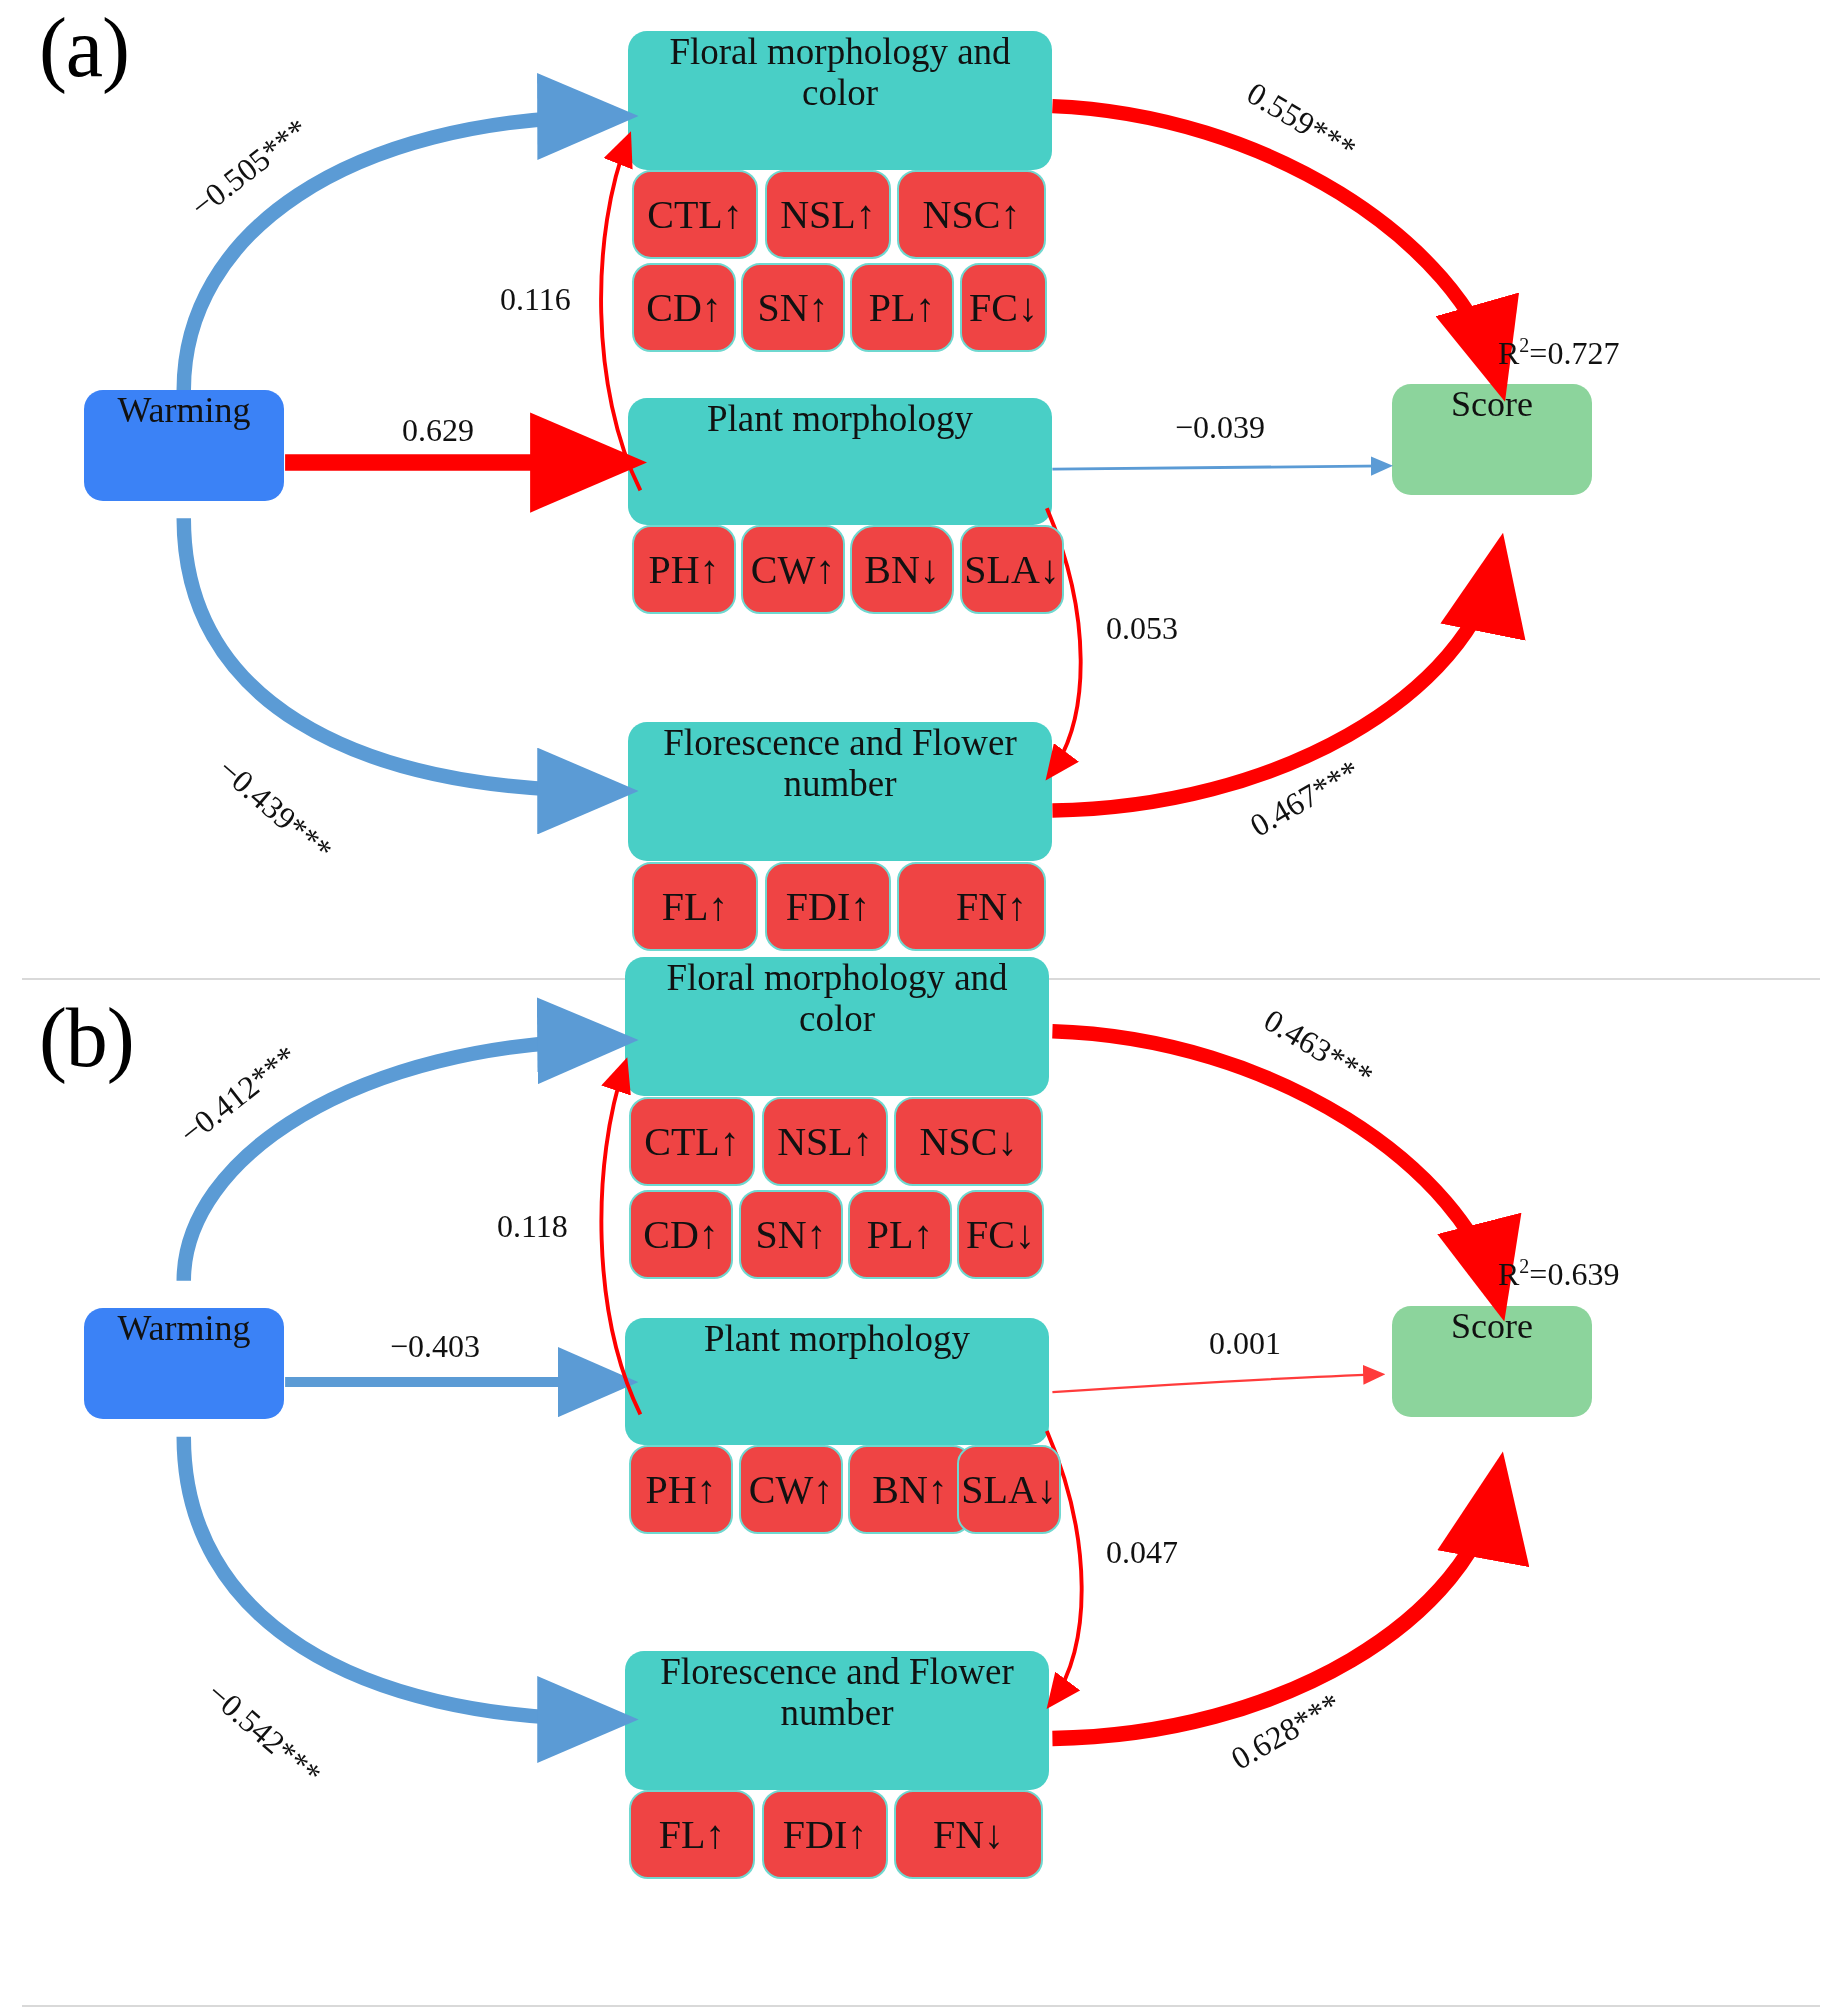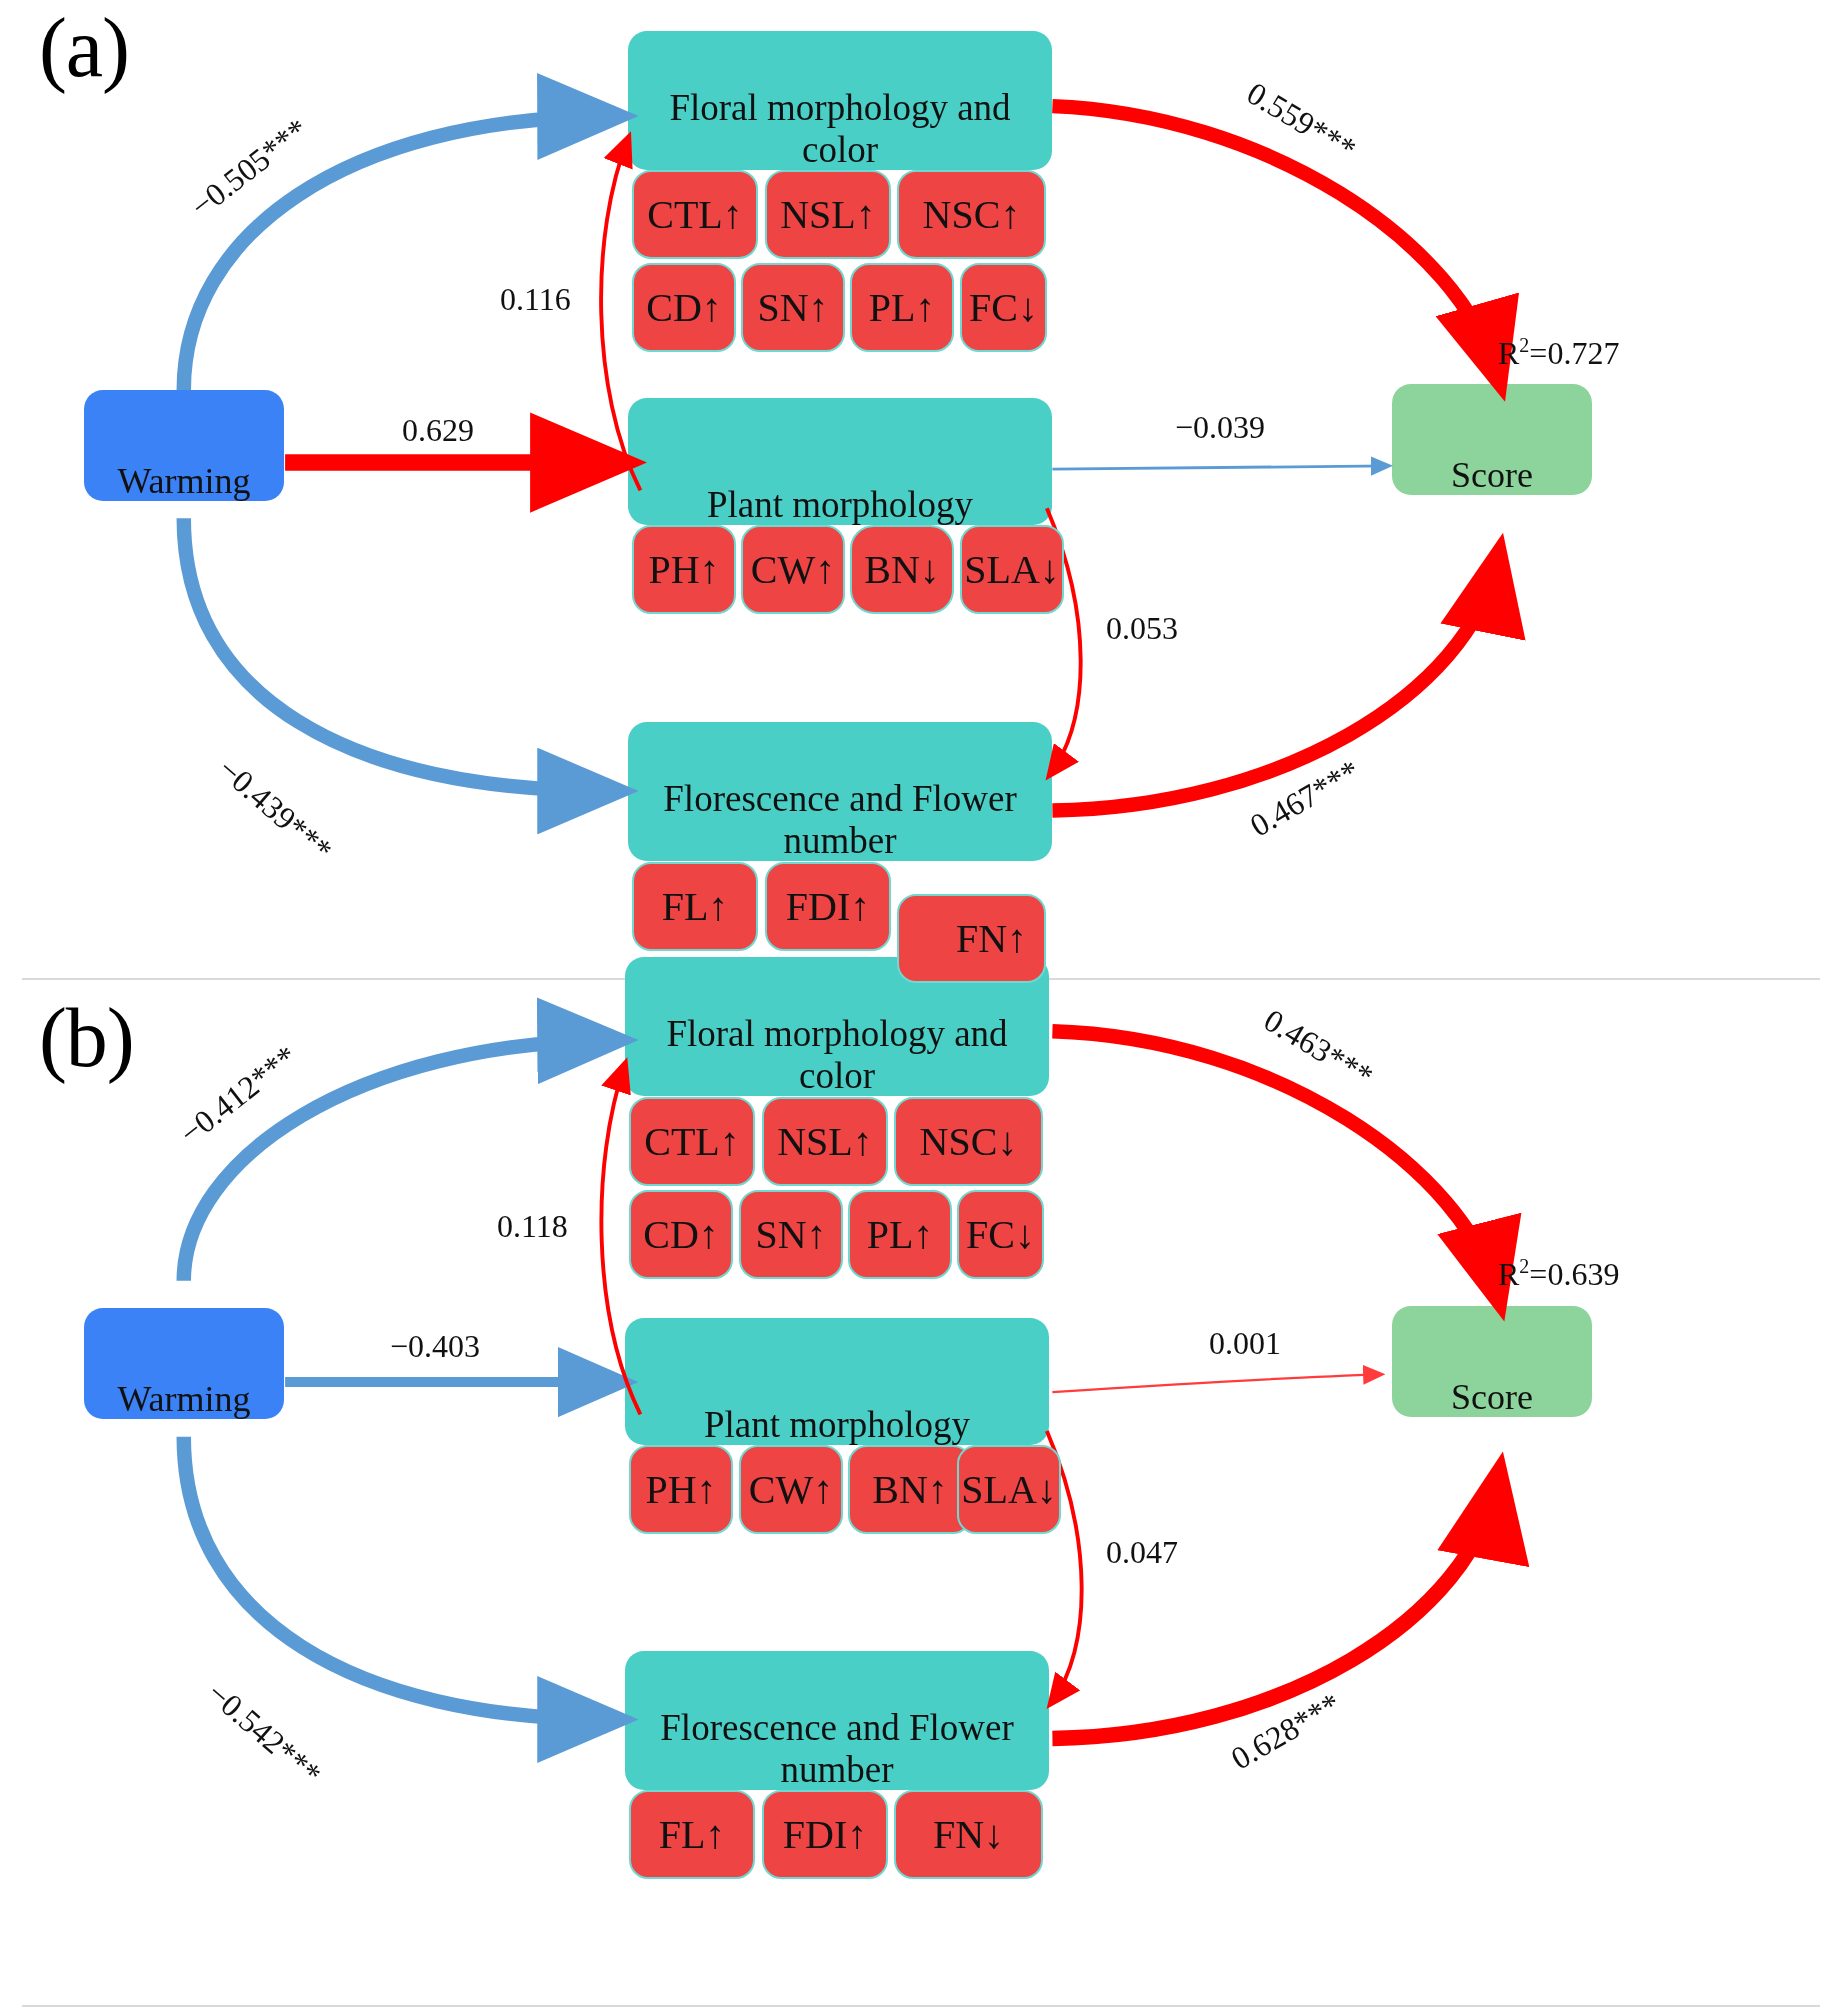--- a/index.html
+++ b/index.html
@@ -22,21 +22,21 @@
     position:absolute;
     font-size:84px;line-height:1;
     color:#000;font-family:"Liberation Serif","DejaVu Serif",serif;
     letter-spacing:-1.1px;
   }
 
   
   .node{
     position:absolute;
     border-radius:19px;
-    display:flex;align-items:flex-end;justify-content:center;
+    display:flex;align-items:flex-start;justify-content:center;
     text-align:center;
     color:#111;
     box-sizing:border-box;
   }
   .node-latent{background:#49CFC6;}
   .node-exo{background:#3b82f6;}
   .node-out{background:#8CD49C;}
   .node .lbl{
     font-size:36px;line-height:1.12;padding:0 12.3px;
     font-family:"Liberation Serif","DejaVu Serif",serif;
@@ -150,21 +150,21 @@
     <div class="chip" style="left:632px;top:525px;width:104px;height:89px;">PH↑</div>
     <div class="chip" style="left:741px;top:525px;width:104px;height:89px;">CW↑</div>
     <div class="chip" style="left:850px;top:525px;width:104px;height:89px;border-radius:24px;">BN↓</div>
     <div class="chip" style="left:960px;top:525px;width:104px;height:89px;">SLA↓</div>
 
     <div class="node node-latent big" style="left:628px;top:722px;width:424px;height:139px;">
       <span class="lbl">Florescence and Flower number</span>
     </div>
     <div class="chip" style="left:632px;top:862px;width:126px;height:89px;">FL↑</div>
     <div class="chip" style="left:765px;top:862px;width:126px;height:89px;">FDI↑</div>
-    <div class="chip" style="left:897px;top:894px;width:149px;height:89px;padding-left:40px;">FN↑</div>
+    <div class="chip" style="left:897px;top:862px;width:149px;height:89px;padding-left:40px;">FN↑</div>
 
     <div class="coef rot-a" style="left:195px;top:192px;">−0.505***</div>
     <div class="coef" style="left:402px;top:412px;">0.629</div>
     <div class="coef rot-c" style="left:223px;top:746px;">−0.439***</div>
     <div class="coef" style="left:500px;top:281px;">0.116</div>
     <div class="coef" style="left:1106px;top:610px;">0.053</div>
     <div class="coef rot-b" style="left:1250px;top:72px;">0.559***</div>
     <div class="coef" style="left:1175px;top:409px;">−0.039</div>
     <div class="coef rot-d" style="left:1253px;top:810px;">0.467***</div>
   </div>

